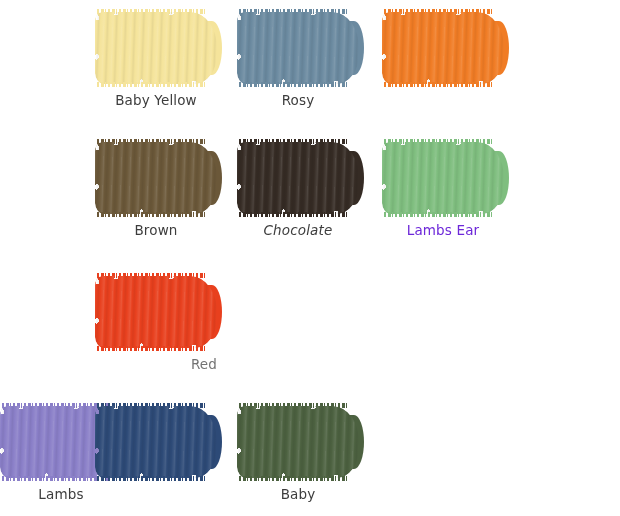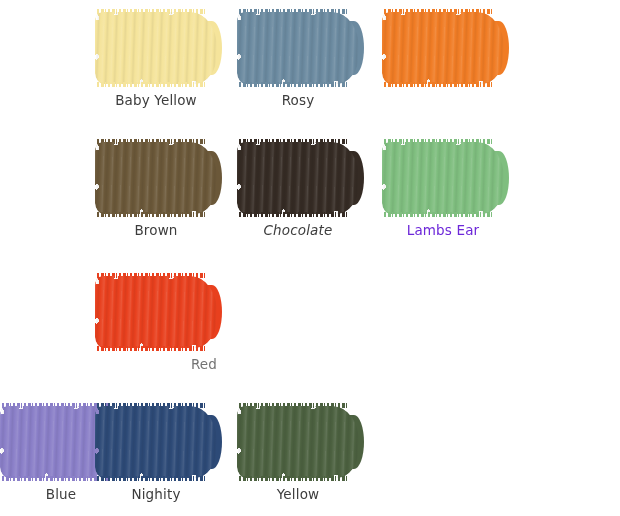--- a/index.html
+++ b/index.html
@@ -216,38 +216,37 @@
   <div class="swatch-cell"></div>
 
   <div class="swatch-cell">
     <div class="swatch-paint" style="color: rgb(138, 127, 200);">
       <div class="fringe fringe-top"></div>
       <div class="paint-body"></div>
       <div class="stroke-end"></div>
       <div class="paint-texture"></div>
       <div class="fringe fringe-bottom"></div>
     </div>
-    <div class="swatch-label" style="color: rgb(61, 61, 61);">Blue</div>
+    <div class="swatch-label" style="color: rgb(61, 61, 61);">Lambs</div>
   </div>
 
   <div class="swatch-cell">
     <div class="swatch-paint" style="color: rgb(45, 74, 119);">
       <div class="fringe fringe-top"></div>
       <div class="paint-body"></div>
       <div class="stroke-end"></div>
       <div class="paint-texture"></div>
       <div class="fringe fringe-bottom"></div>
     </div>
-    <div class="swatch-label" style="color: rgb(61, 61, 61);">Nighity</div>
   </div>
 
   <div class="swatch-cell">
     <div class="swatch-paint" style="color: rgb(76, 97, 64);">
       <div class="fringe fringe-top"></div>
       <div class="paint-body"></div>
       <div class="stroke-end"></div>
       <div class="paint-texture"></div>
       <div class="fringe fringe-bottom"></div>
     </div>
-    <div class="swatch-label" style="color: rgb(61, 61, 61);">Yellow</div>
+    <div class="swatch-label" style="color: rgb(61, 61, 61);">Baby</div>
   </div>
 
 </div>
 
 </body></html>

